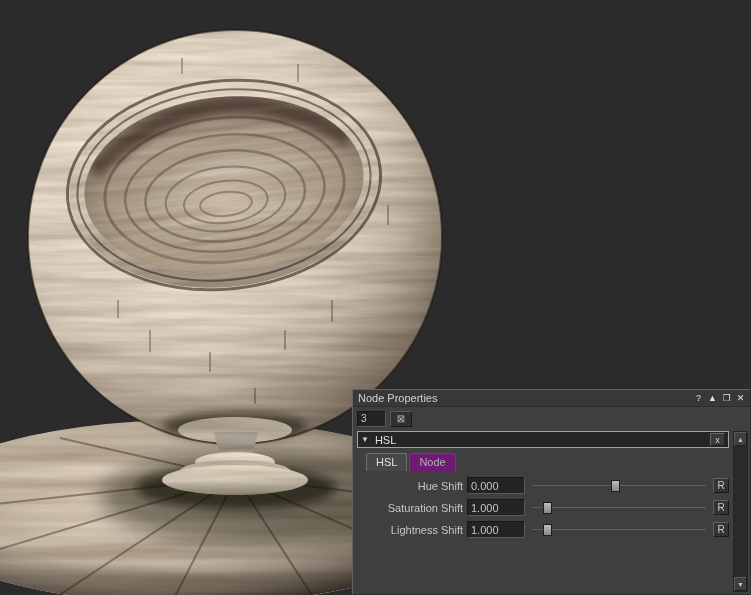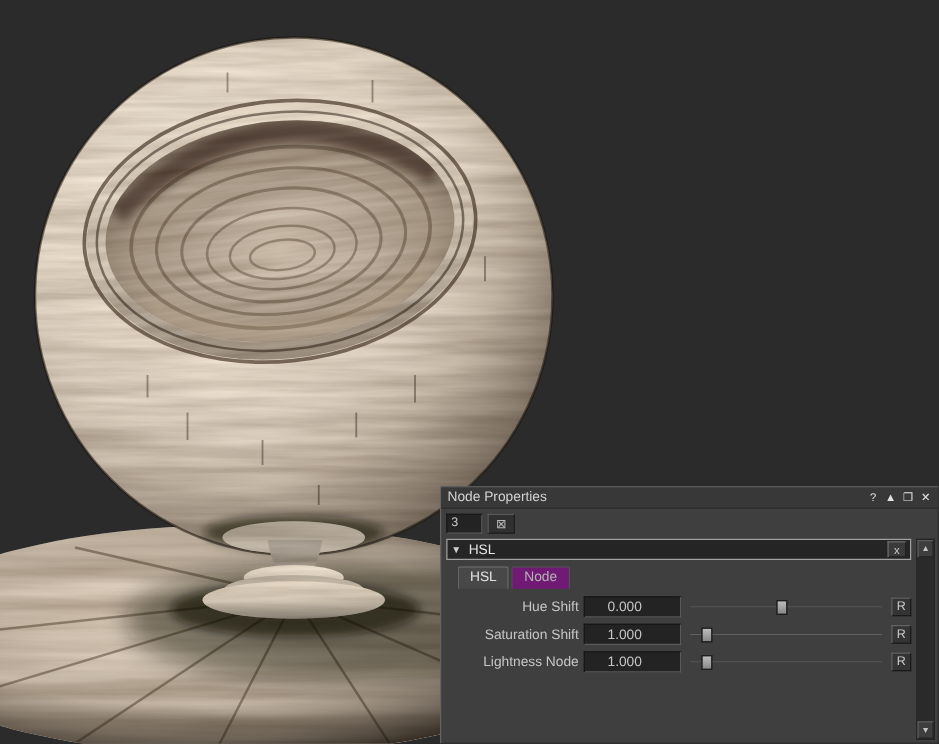--- a/index.html
+++ b/index.html
@@ -50,23 +50,23 @@
   .tabs { display:flex; gap:2px; margin:5px 0 0 9px; }
   .tab {
     padding:2px 9px 3px 9px; background:#701a75; color:#b4b4b4;
     border:1px solid #535353; border-bottom:none; border-radius:2px 2px 0 0; cursor:default;
   }
   .tab.active { background:#484848; color:#e2e2e2; border-color:#707070; }
   .params { margin-top:6px; display:flex; flex-direction:column; gap:5px; }
   .param-row { display:flex; align-items:center; gap:4px; height:17px; }
   .plabel { width:106px; flex:none; text-align:right; color:#c6c6c6; white-space:nowrap; }
   .pvalue {
-    width:78px; flex:none; height:17px; background:#232323; color:#c6c6c6; font-size:11px;
+    width:58px; flex:none; height:17px; background:#232323; color:#c6c6c6; font-size:11px;
     border:1px solid #171717; border-bottom-color:#5a5a5a; border-right-color:#5a5a5a;
-    padding:0 18px; font-family:inherit;
+    padding:0 3px; font-family:inherit;
   }
   .slider { flex:1; position:relative; height:16px; margin:0 3px; }
   .slider-track { position:absolute; left:0; right:0; top:7px; height:1px; background:#121212; border-bottom:1px solid #606060; }
   .slider-handle {
     position:absolute; top:2px; width:9px; height:12px; margin-left:-5px;
     background:linear-gradient(#bdbdbd,#878787); border:1px solid #1d1d1d;
   }
   .reset-btn {
     flex:none; width:16px; height:15px; font-size:10px; color:#cacaca; font-family:inherit;
     background:#343434; border:1px solid #616161; border-bottom-color:#1a1a1a; border-right-color:#1a1a1a;
@@ -264,21 +264,21 @@
             <span class="plabel">Saturation Shift</span>
             <input class="pvalue" value="1.000" style="">
             <div class="slider">
               <div class="slider-track"></div>
               <div class="slider-handle" style="left: 9%;"></div>
             </div>
             <button class="reset-btn">R</button>
           </div>
 
           <div class="param-row">
-            <span class="plabel">Lightness Node</span>
+            <span class="plabel">Lightness Shift</span>
             <input class="pvalue" value="1.000" style="">
             <div class="slider">
               <div class="slider-track"></div>
               <div class="slider-handle" style="left: 9%;"></div>
             </div>
             <button class="reset-btn">R</button>
           </div>
 
         </div>
       </div>

